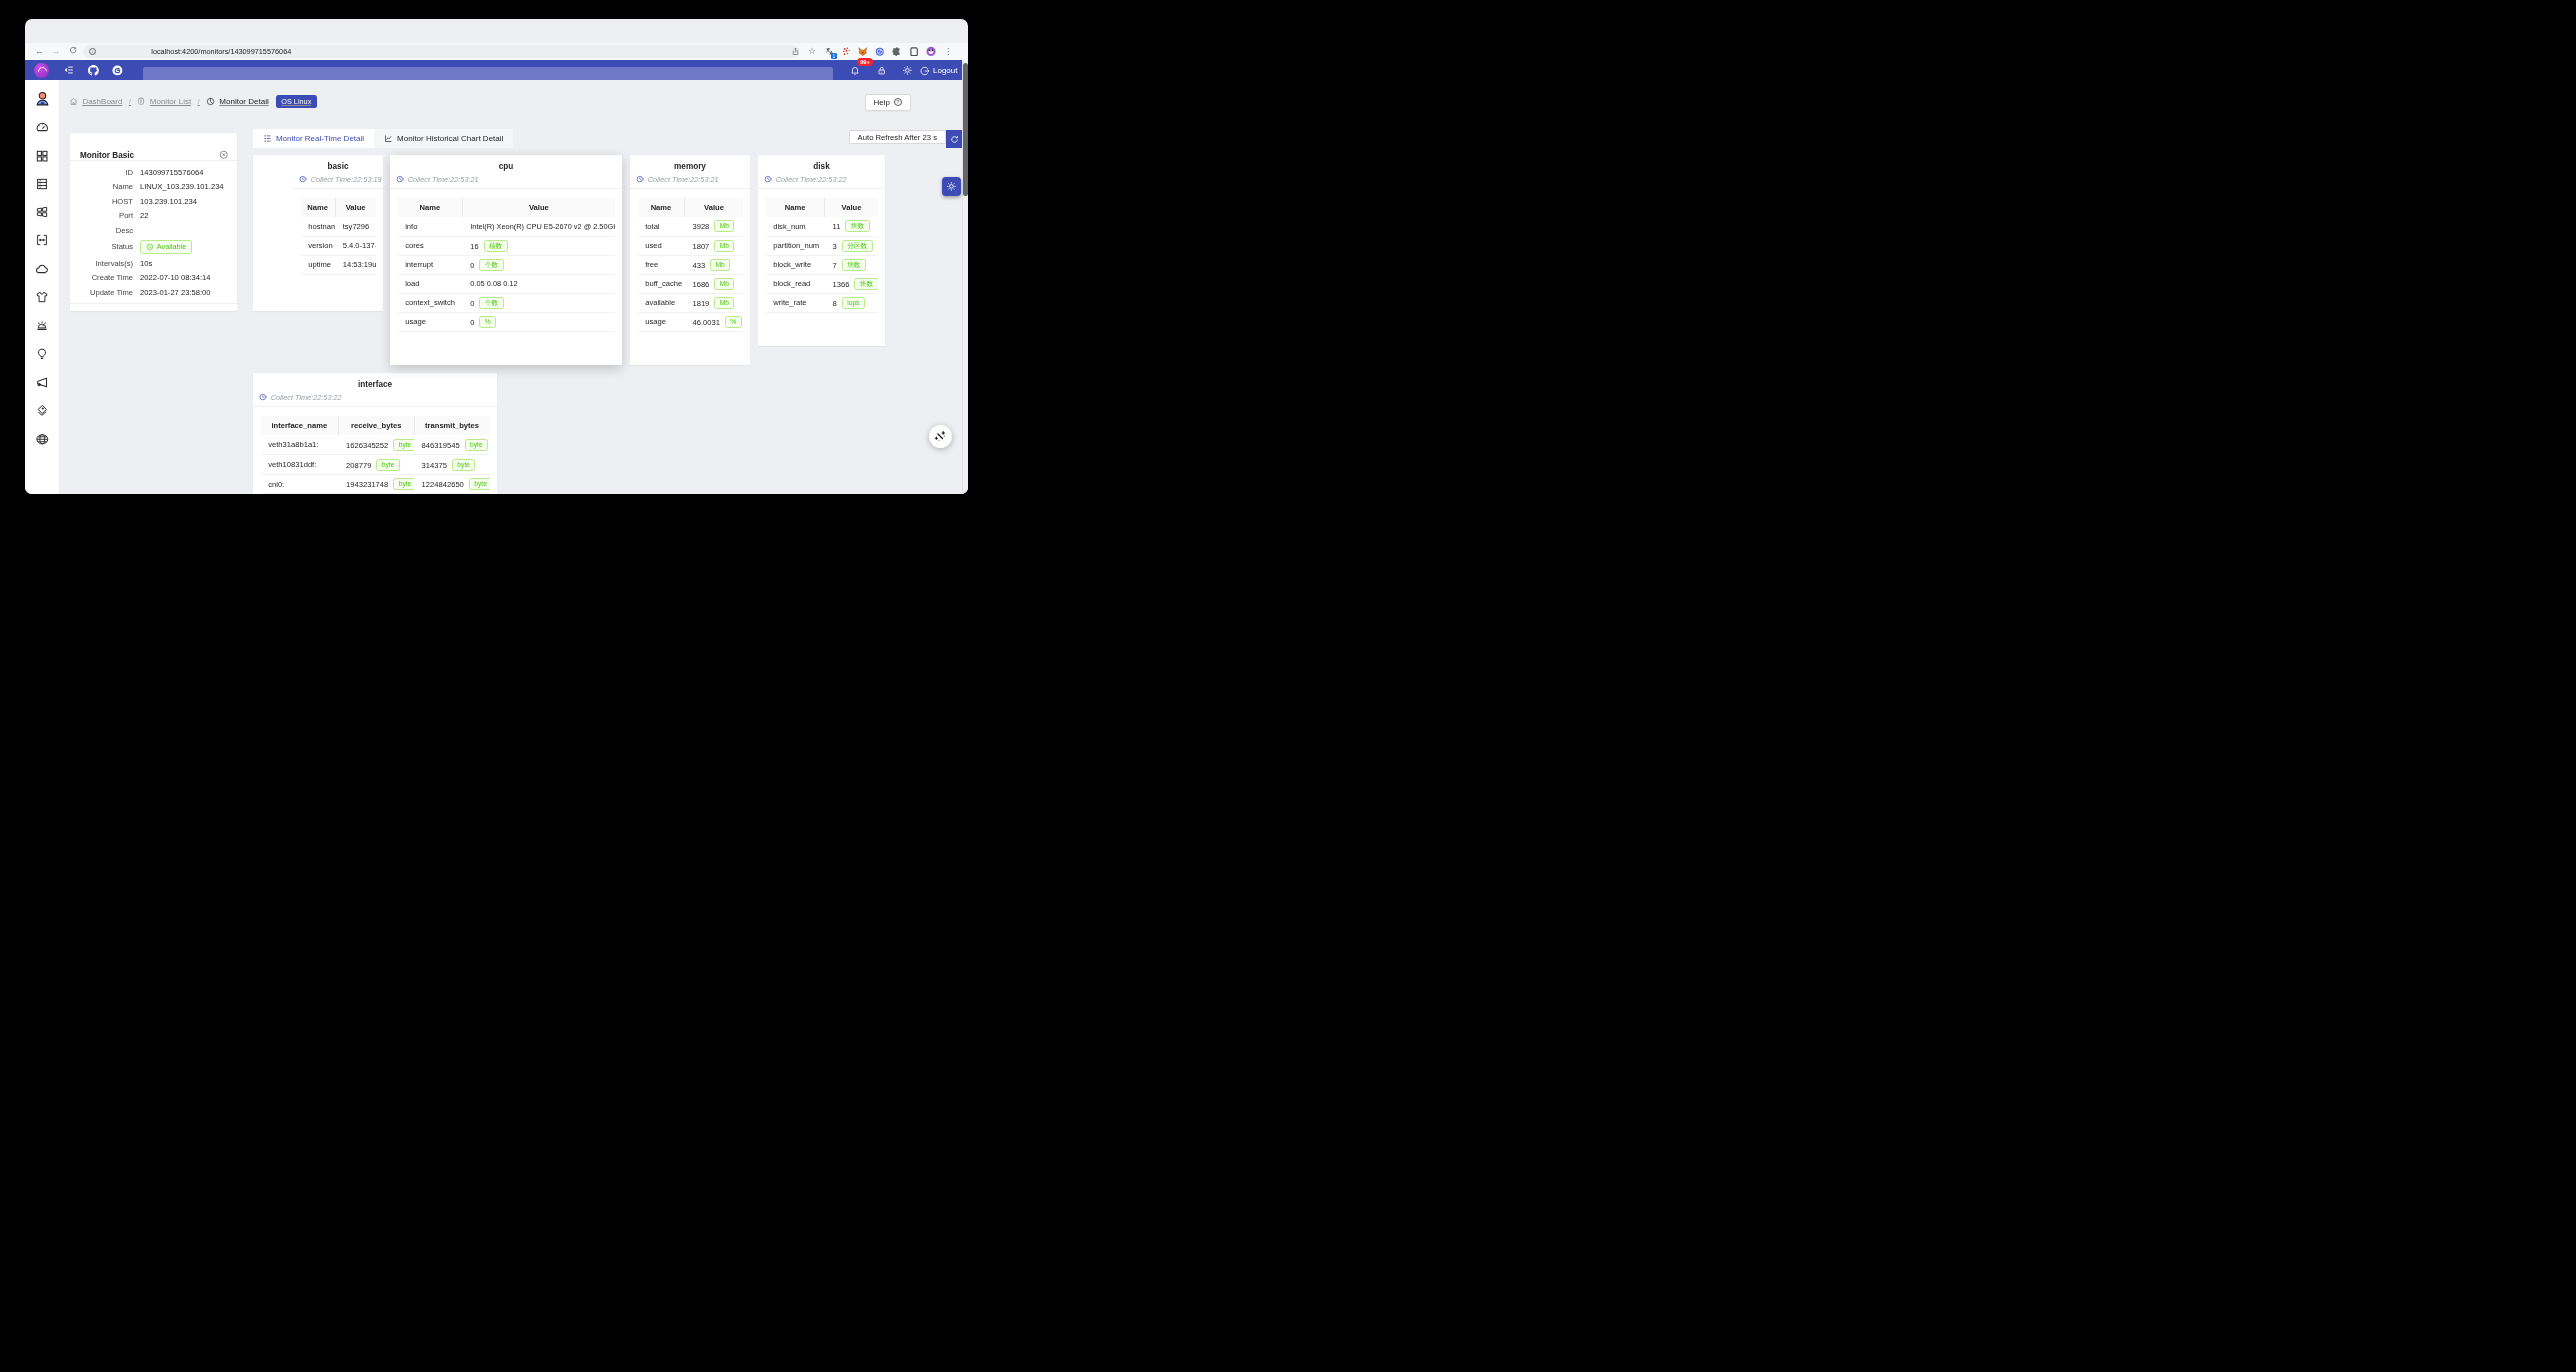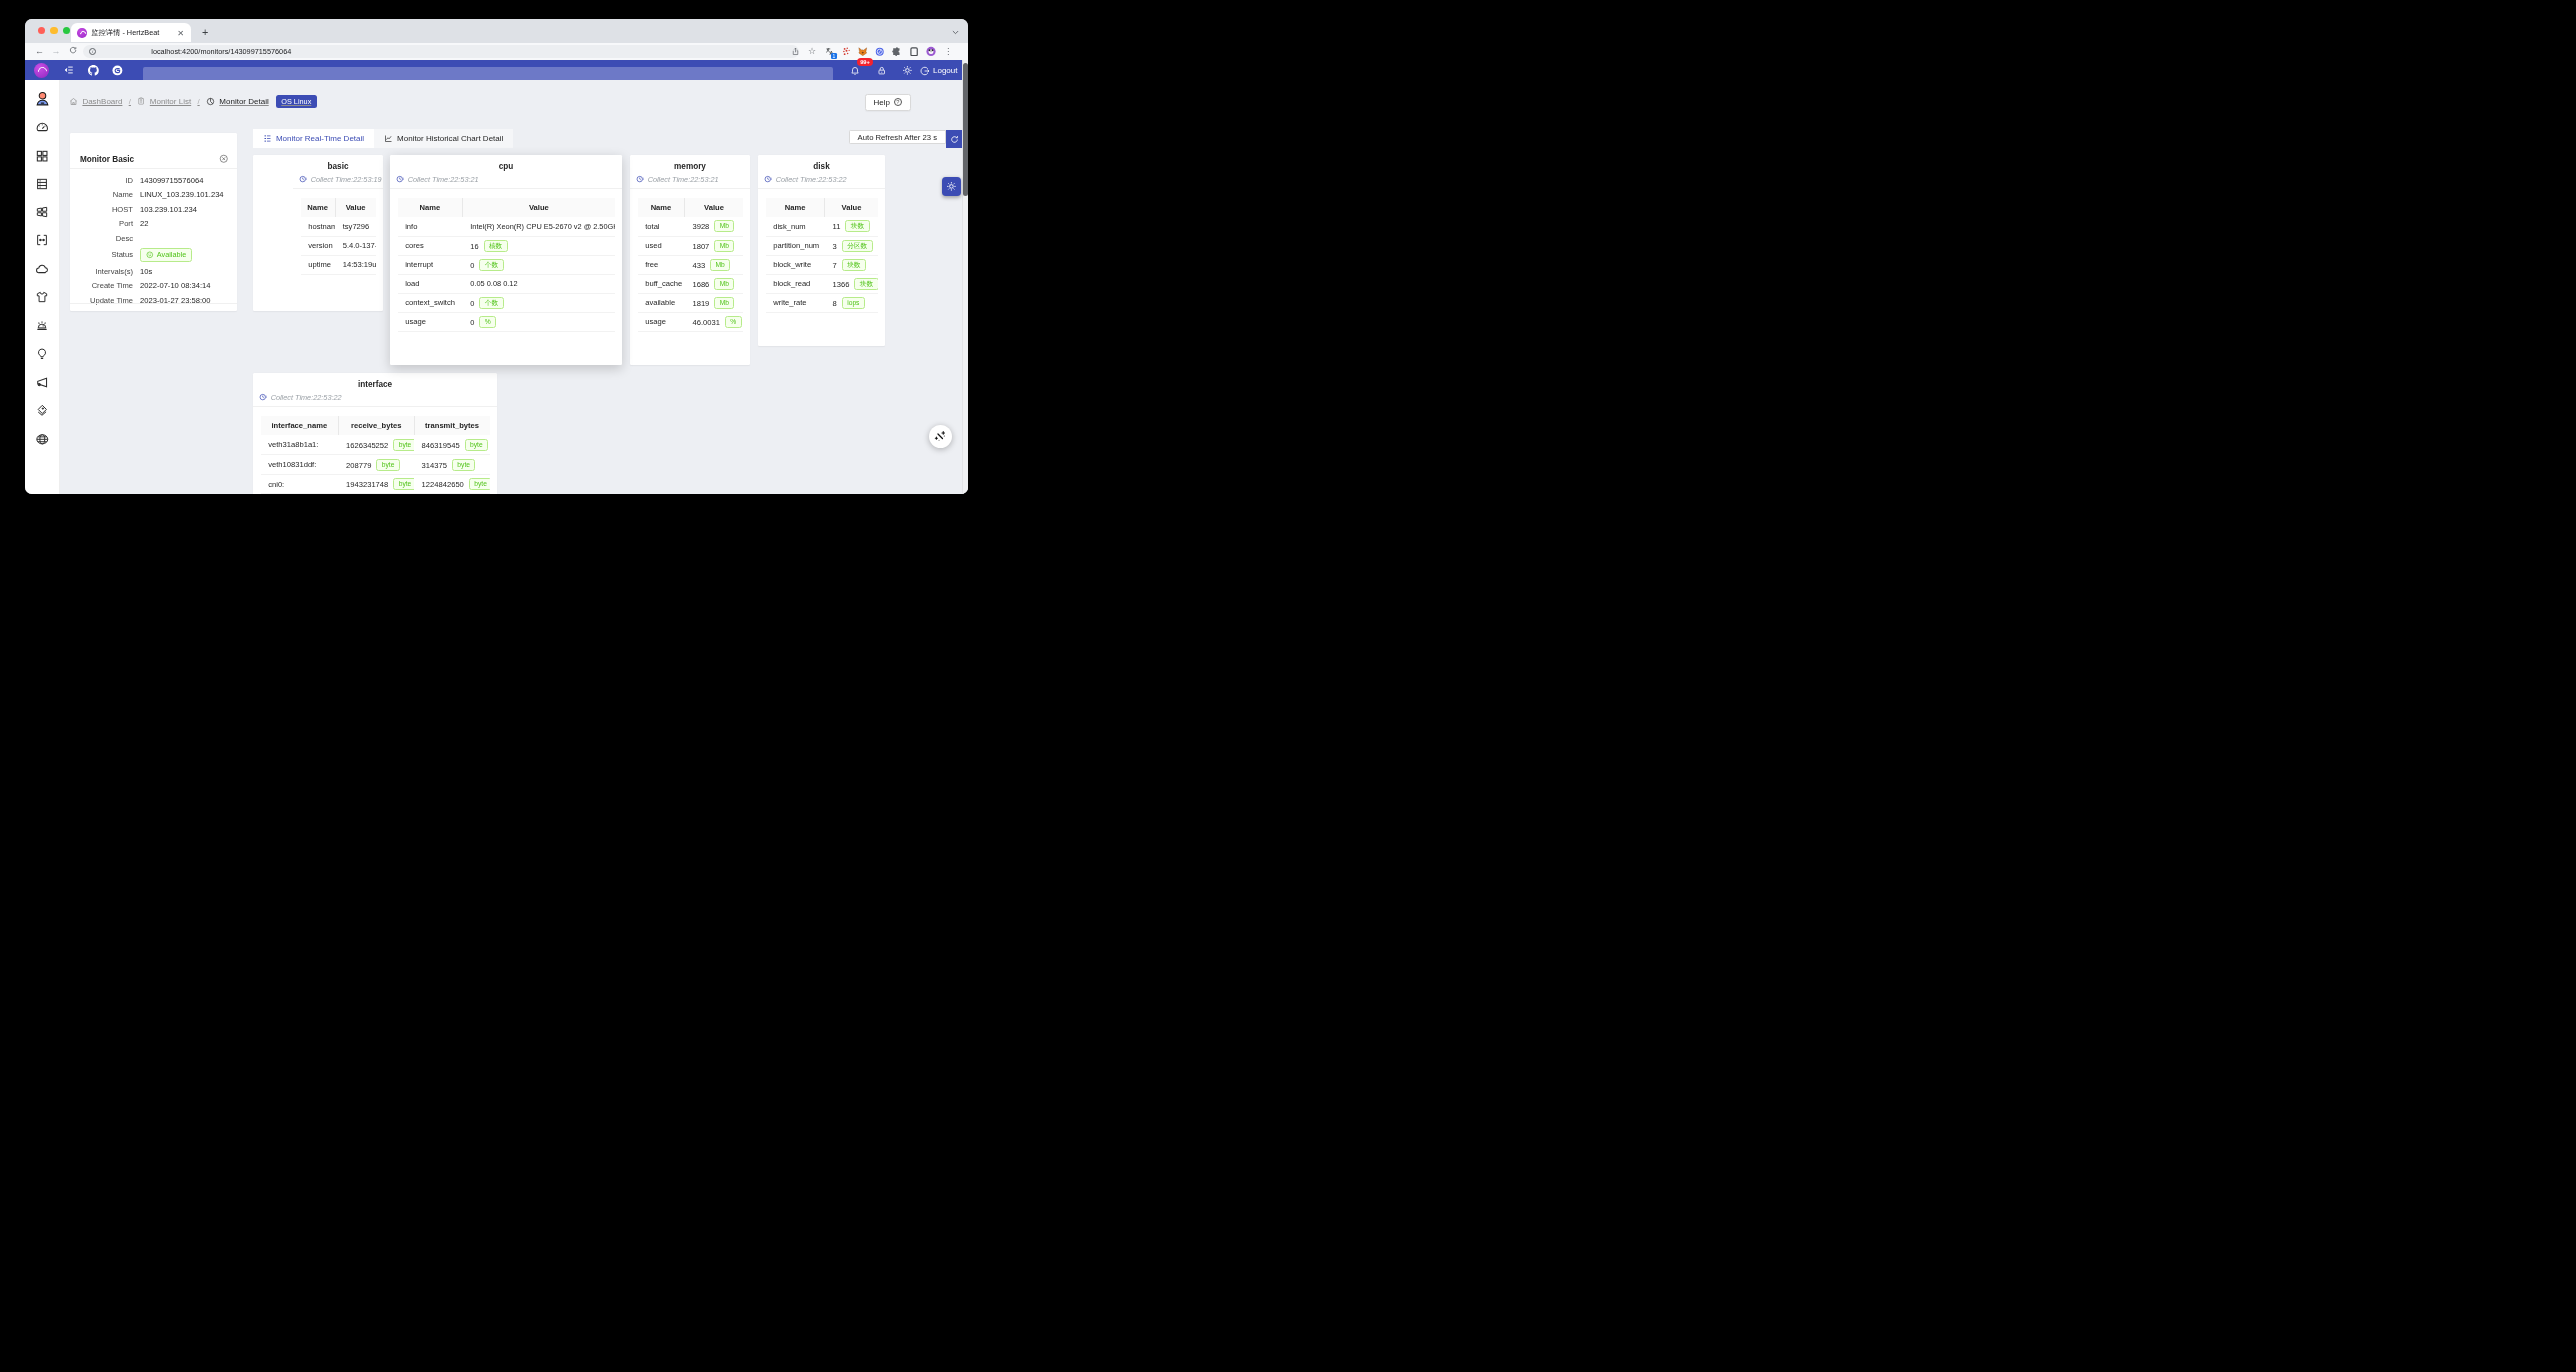--- a/index.html
+++ b/index.html
@@ -50,21 +50,21 @@
   
   .crumbs { position:absolute; left:9px; top:14px; height:15px; display:flex; align-items:center; font-size:8px; color:#8c8c8c; gap:4.4px;text-decoration:underline; }
   .crumbs .dark { color:#1f1f1f; }
   .crumb-sep { color:#b0b0b0; margin:0 1.9px; }
   .type-badge { background:#3c4cb4; color:#fff; font-size:7.3px; padding:1.9px 5.7px; border-radius:2.5px; margin-left:2.5px; }
   .help-btn { position:absolute; left:805px; top:14px; height:16.5px; background:#fff; border:0.6px solid #d9d9d9; border-radius:2.5px; display:flex; align-items:center; padding:0 7.6px; font-size:8px; color:#262626; gap:3.8px; box-shadow:0 0.6px 1.3px rgba(0,0,0,.04); }
   .qmark { width:8.2px; height:8.2px; border:0.8px solid #555; border-radius:50%; font-size:5.7px; line-height:7.6px; text-align:center; color:#555; }
 
   
   .basic-panel { position:absolute; left:10px; top:53px; width:167px; height:178px; background:#fff; border-radius:1.3px; box-shadow:0 0.6px 1.3px rgba(0,0,0,.05); }
-  .bp-head { height:36px; border-bottom:0.6px solid #f0f0f0; display:flex; align-items:center; padding:17px 9px 0 10px; }
+  .bp-head { height:28px; border-bottom:0.6px solid #f0f0f0; display:flex; align-items:center; padding:17px 9px 0 10px; }
   .bp-title { font-size:8.2px; font-weight:bold; color:#262626; flex:1; }
   .bp-body { padding:7px 6.3px 0 0; }
   .bp-row { display:flex; margin-bottom:5.4px; min-height:8.2px; align-items:center;}
   .bp-label { width:63px; text-align:right; font-size:7.6px; color:#454545; margin-right:7px; flex:0 0 auto; }
   .bp-value { font-size:7.6px; color:#262626; }
   .bp-foot { position:absolute; bottom:0; left:0; right:0; height:8.2px; border-top:0.6px solid #f0f0f0; }
   .avail-badge { display:inline-flex; align-items:center; gap:3.2px; border:0.6px solid #b7eb8a; background:#f6ffed; color:#52c41a; font-size:7.3px; padding:1.3px 5px; border-radius:2.5px; }
 
   
   .tabs-row { position:absolute; left:193px; top:49px; display:flex; }
@@ -100,38 +100,20 @@
   .float-wand { position:absolute; left:904px; top:406px; width:23px; height:23px; background:#fff; border-radius:50%; display:flex; align-items:center; justify-content:center; z-index:6; box-shadow:0 1.3px 6.3px rgba(0,0,0,.28); }
   .scrolltrack { position:absolute; right:0; top:41px; bottom:0; width:6.3px; background:#f0f1f3; border-left:0.6px solid #e2e3e6; z-index:5; }
   .scrollthumb { position:absolute; left:0.6px; top:3.2px; width:4.4px; height:133px; background:#636569; border-radius:2.5px; }
 </style>
 </head>
 <body>
 
 <div class="stage">
 <div class="window">
 
-  <div class="tabstrip">
-    <div class="traffic">
-      <span class="tl red"></span>
-      <span class="tl yellow"></span>
-      <span class="tl green"></span>
-    </div>
-    <div class="tab">
-      <span class="favicon"></span>
-      <span class="tab-title">监控详情 - HertzBeat</span>
-      <span class="tab-close">✕</span>
-    </div>
-    <div class="newtab">+</div>
-    <div class="strip-chevron">
-      <svg width="7" height="7" viewBox="0 0 12 12">
-            <path d="M2 4l4 4 4-4" fill="none" stroke="#5f6368" stroke-width="1.6" stroke-linecap="round"></path>
-          </svg>
-    </div>
-  </div>
 
   <div class="toolbar">
     <span class="navbtn" style="left:7.6px">←</span>
     <span class="navbtn" style="left:24px;color:#b3b6bb">→</span>
     <span class="navbtn" style="left:41px">
       <svg width="8.2" height="8.2" viewBox="0 0 24 24">
             <path d="M20 12a8 8 0 1 1-2.4-5.7" fill="none" stroke="#5f6368" stroke-width="2.4"></path>
             <path d="M20 3.5v5h-5" fill="none" stroke="#5f6368" stroke-width="2.4"></path>
           </svg>
     </span>

